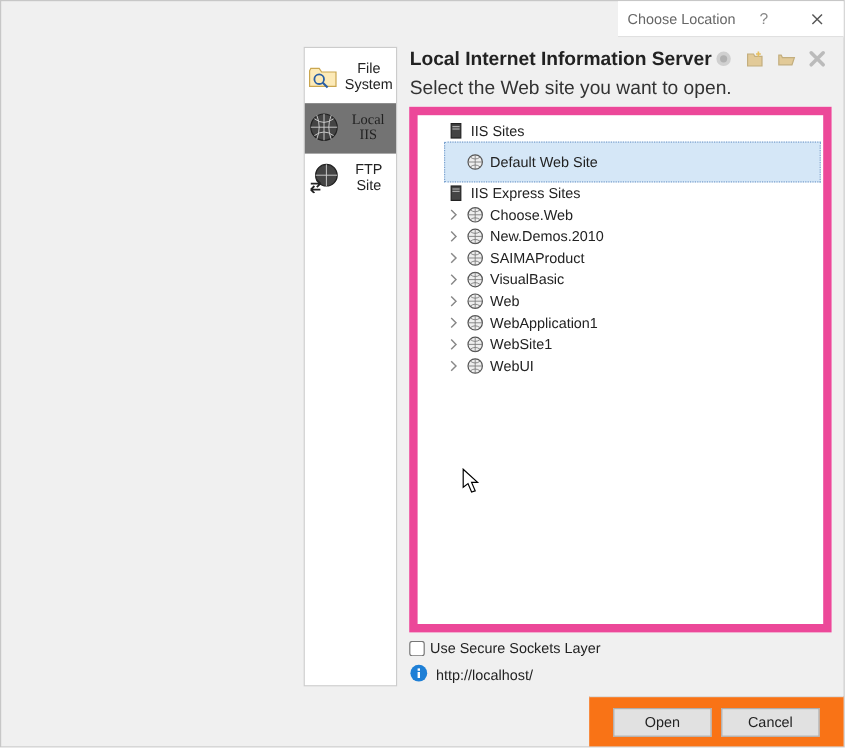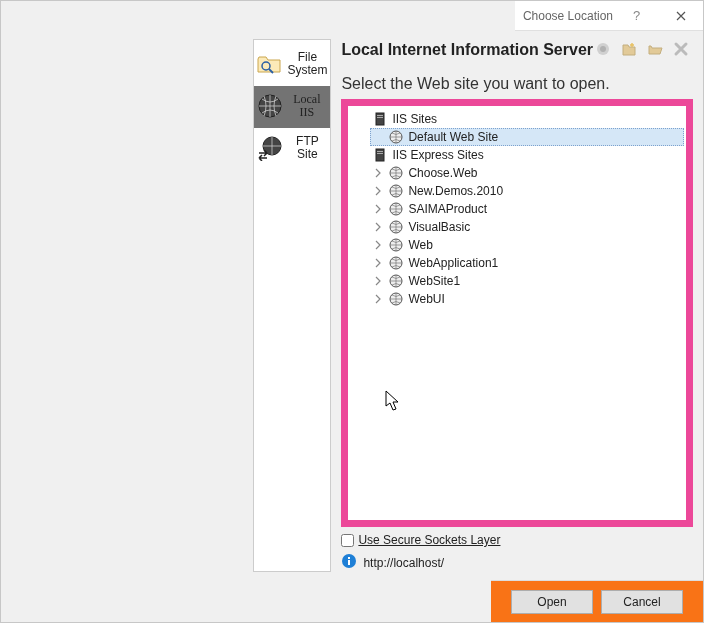--- a/index.html
+++ b/index.html
@@ -8,36 +8,36 @@
   .titlebar { height:30px; display:flex; align-items:center; padding:0 0 0 8px; background:#fff; border-bottom:1px solid #e0e0e0; color:#555; }
   .title-text { flex:1; font-size:12px; color:#666; }
   .title-btn { width:45px; height:30px; display:flex; align-items:center; justify-content:center; color:#888; }
   .body { flex:1; display:flex; padding:8px 10px 8px 8px; gap:10px; min-height:0; }
   .sidebar { width:78px; background:#fff; border:1px solid #ccc; display:flex; flex-direction:column; padding-top:4px; }
   .side-item { display:flex; align-items:center; justify-content:center; padding:6px 2px 8px; gap:2px; cursor:pointer; }
   .side-item.selected { background:#737373;font-family:Liberation Serif, serif; }
   .side-label { font-size:12px; text-align:center; line-height:1.1; }
   .side-icon { width:28px; height:28px; display:flex; align-items:center; justify-content:center; }
   .main { flex:1; display:flex; flex-direction:column; min-width:0; }
-  .main-head { display:flex; align-items:flex-end; justify-content:space-between; margin-bottom:12px; }
+  .main-head { display:flex; align-items:flex-end; justify-content:space-between; margin-bottom:2px; }
   .main-title { font-size:16px; font-weight:bold; color:#222; }
   .toolbar { display:flex; gap:6px; align-items:center; padding-right:2px; }
   .tool-btn { width:20px; height:20px; display:flex; align-items:center; justify-content:center; opacity:0.6; }
   .subtitle { font-size:16px; color:#333; margin:4px 0 6px; }
   .tree-box { flex:1; background:#fff; border:7px solid #ec4899; padding:4px 2px; overflow:auto; }
   .tree ul { list-style:none; margin:0; padding:0 0 0 16px; }
   .tree > ul { padding-left:4px; }
   .tree li { line-height:18px; white-space:nowrap; }
   .row { display:flex; align-items:center; gap:4px; height:18px; padding:0 2px; }
-  .row.selected { background:#d5e7f7; border:1px dotted #7da2ce; padding:0 1px; height:18px; }
+  .row.selected { background:#d5e7f7; border:1px dotted #7da2ce; padding:0 1px; height:34px; }
   .chev { width:12px; height:12px; display:flex; align-items:center; justify-content:center; cursor:pointer; color:#666; }
   .chev.blank { visibility:hidden; }
   .node-icon { width:16px; height:16px; display:flex; align-items:center; justify-content:center; }
   .footer-opts { margin-top:6px; display:flex; flex-direction:column; gap:6px; }
-  .chk-row { display:flex; align-items:center; gap:4px;text-decoration:underline; }
+  .chk-row { display:flex; align-items:center; gap:4px; }
   .url-row { display:flex; align-items:center; gap:6px; }
   .url-text { color:#222; }
   .bottom { height:42px; display:flex; justify-content:flex-end; align-items:center; gap:8px; padding:0 20px; border-top:1px solid #ddd; background:#f97316; }
   .btn { min-width:82px; height:24px; background:#e1e1e1; border:1px solid #adadad; font-size:12px; display:flex; align-items:center; justify-content:center; cursor:pointer; }
   input[type=checkbox]{ width:13px; height:13px; margin:0; }
   .cursor { position:absolute; left:385px; top:390px; pointer-events:none; }
 </style>
 </head>
 <body>
 

